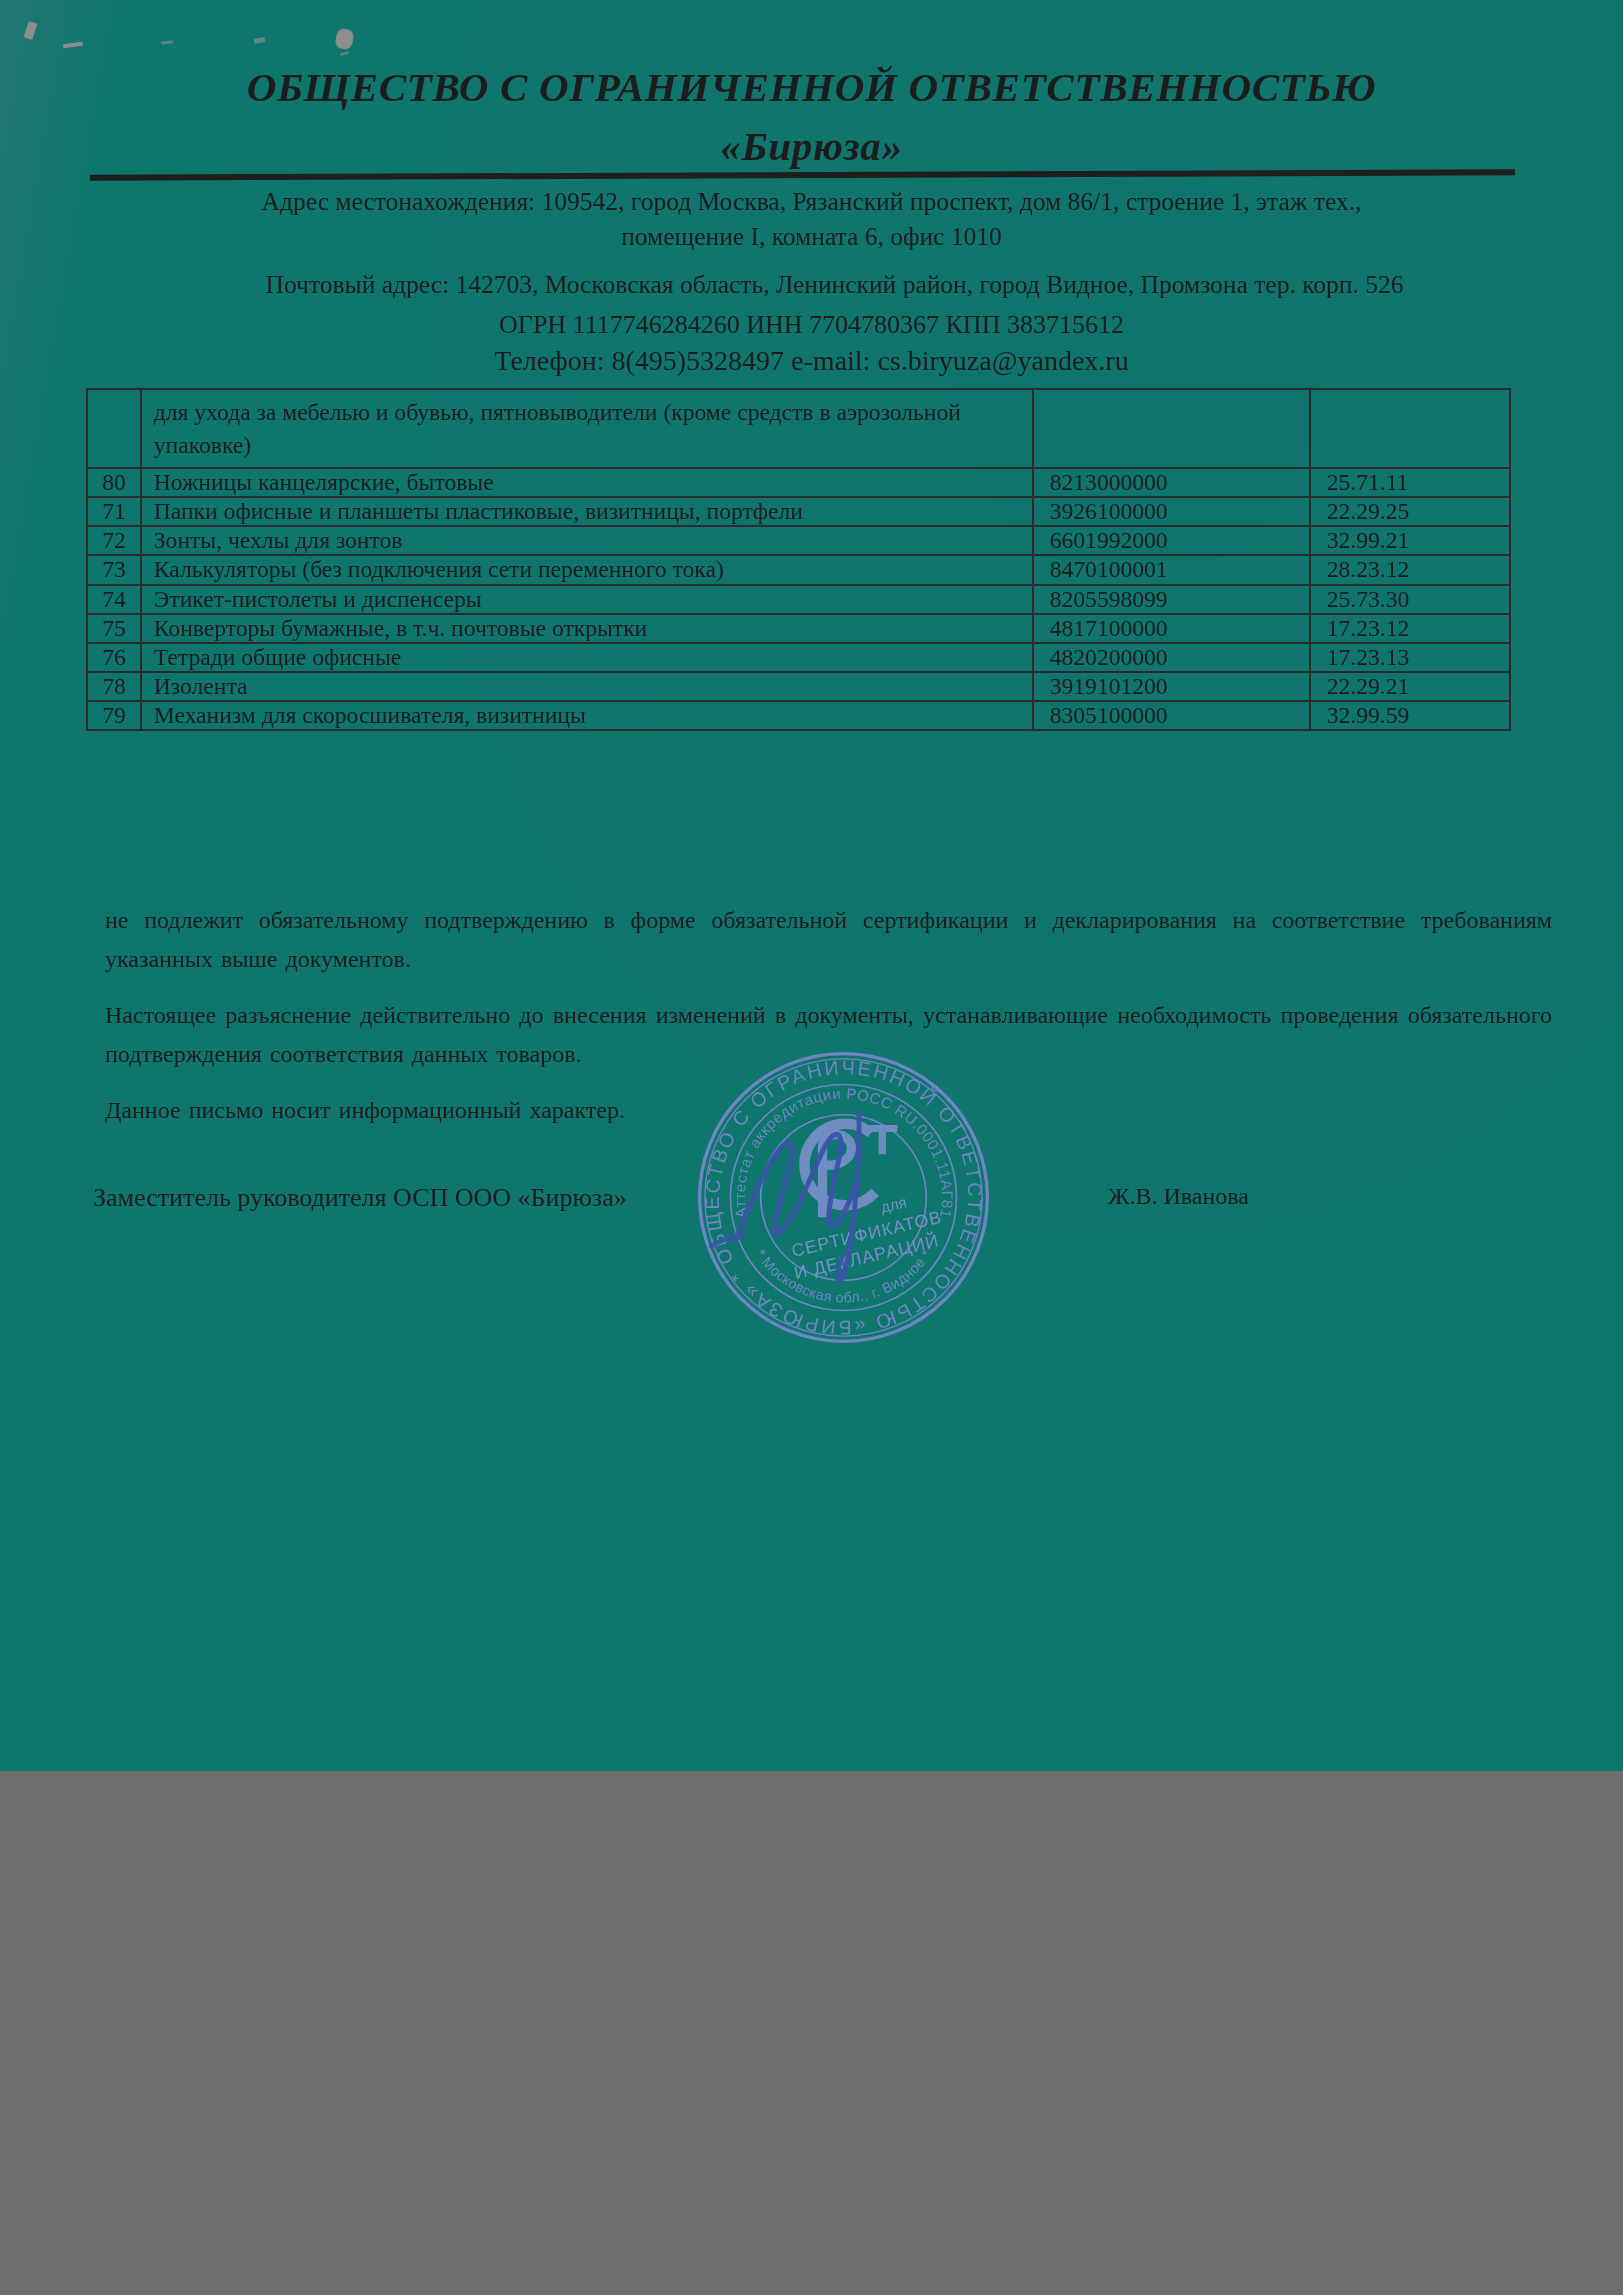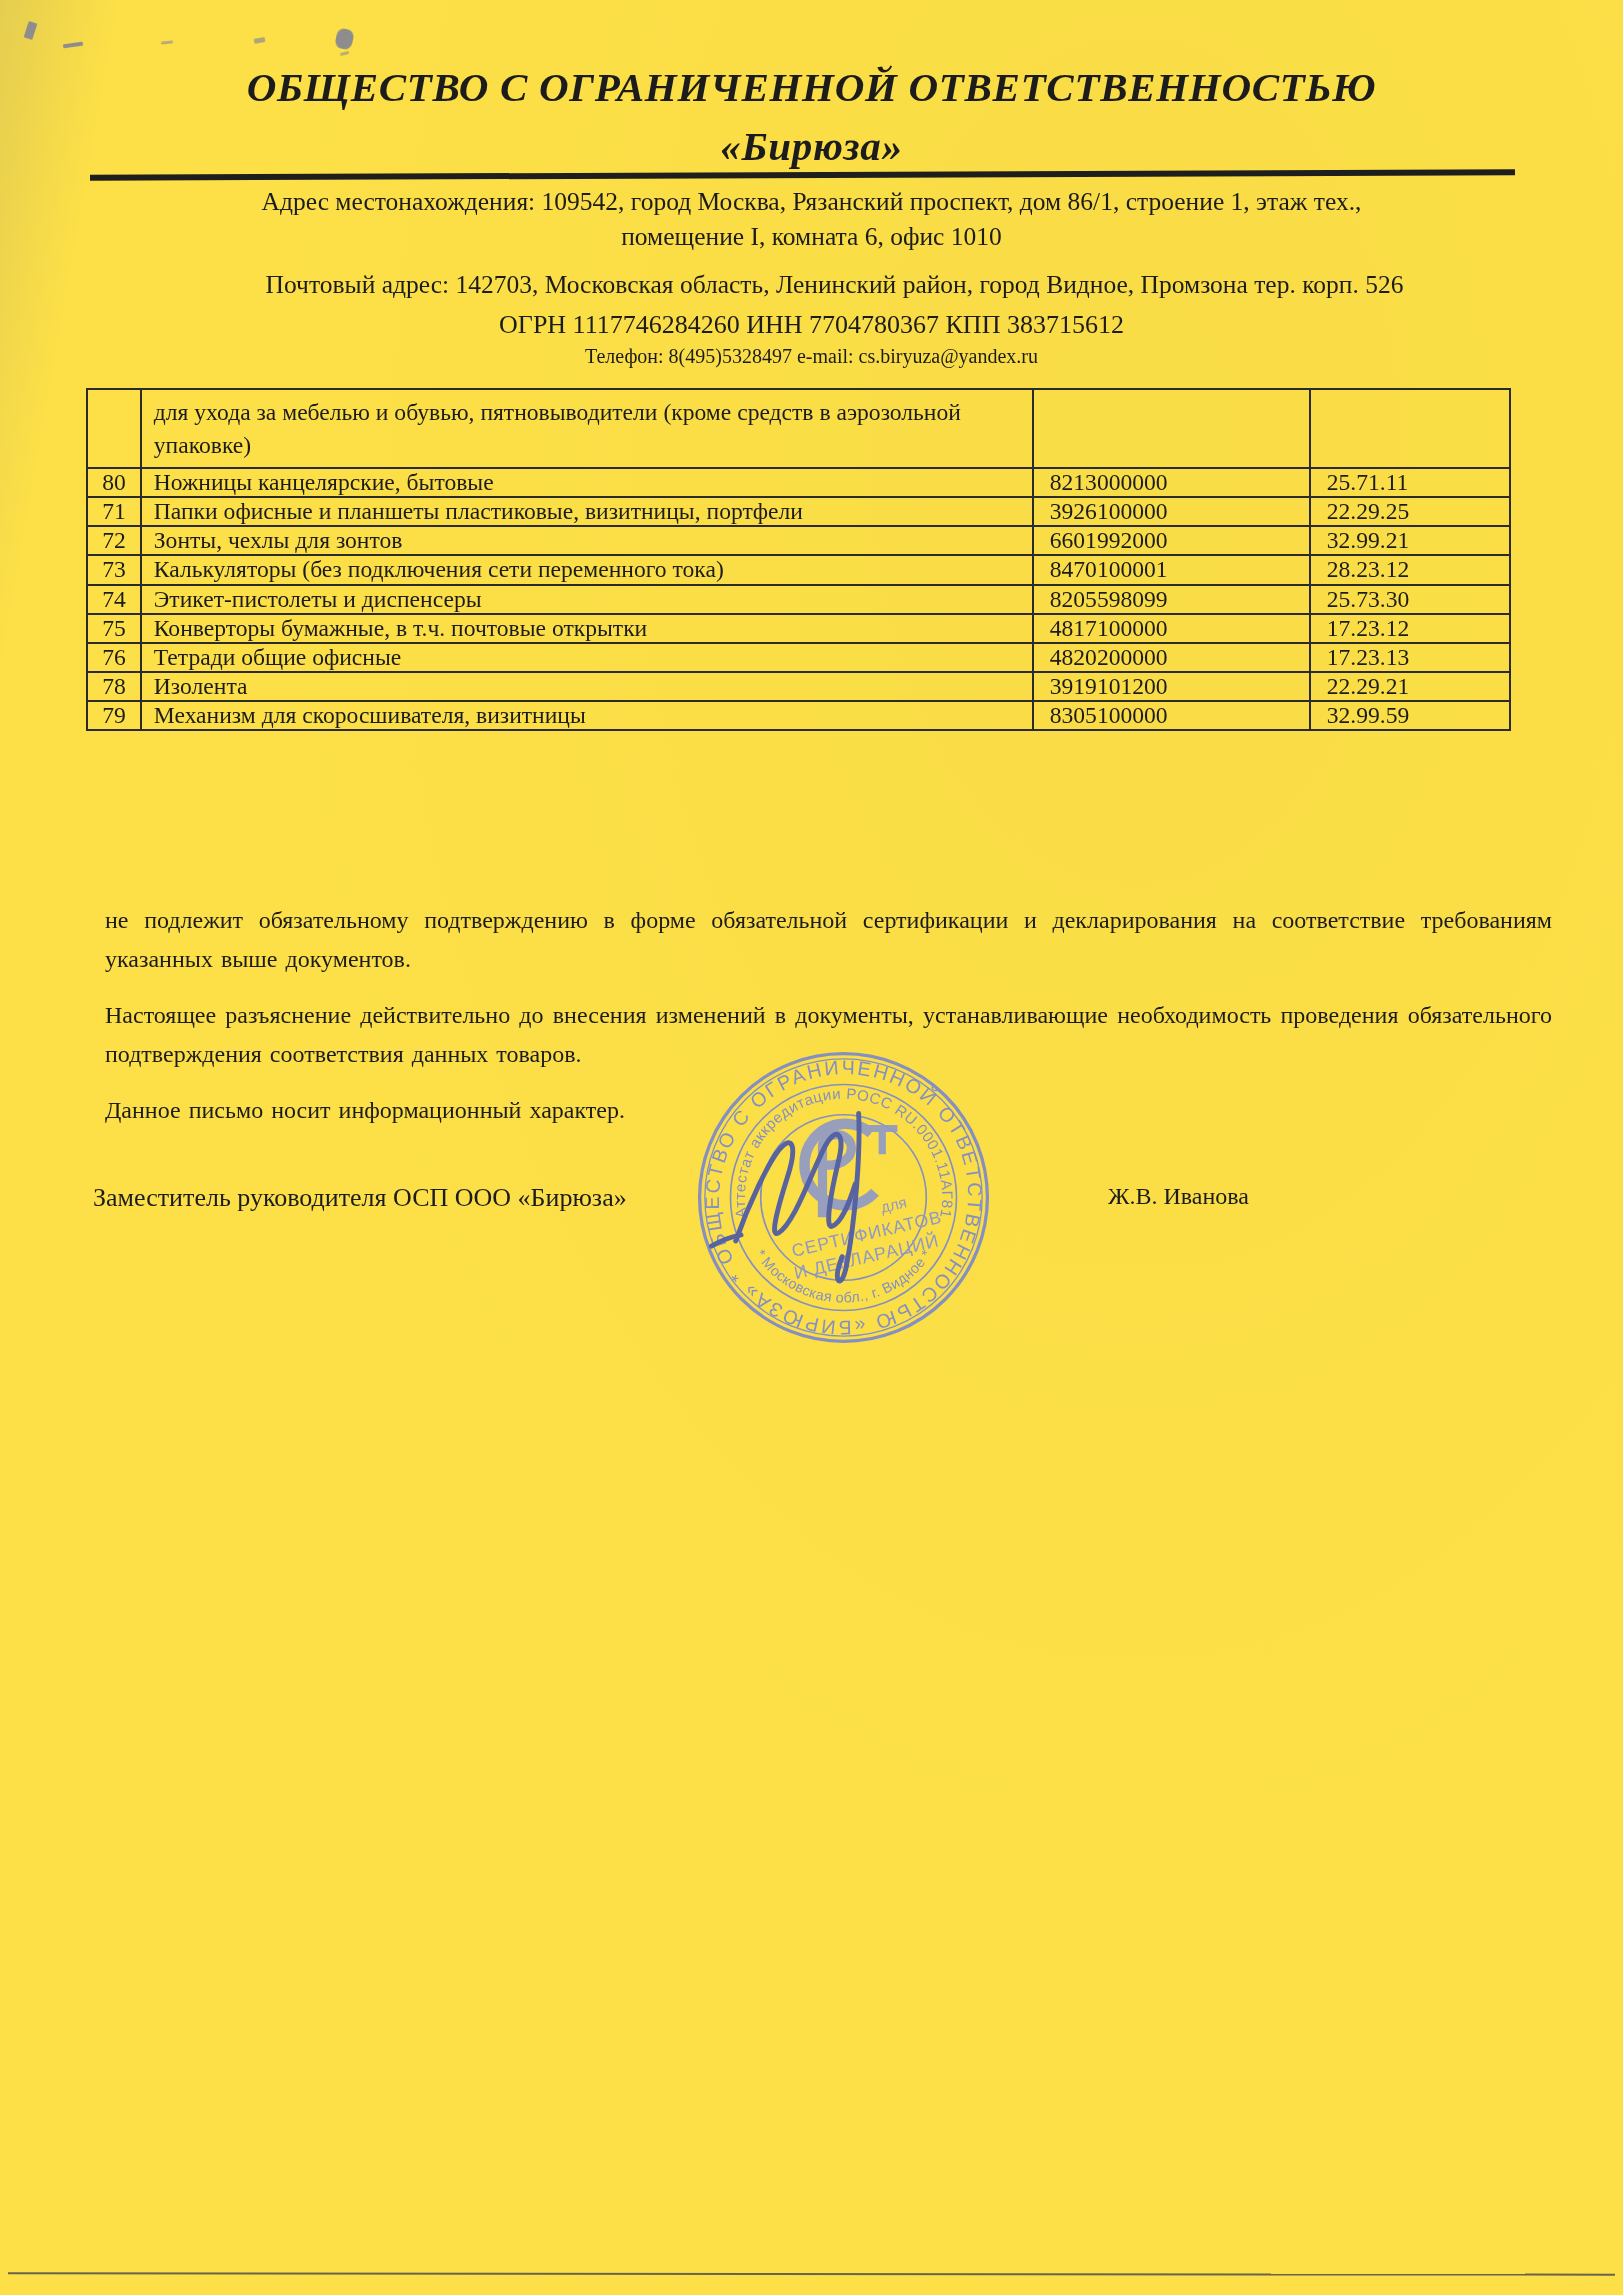--- a/index.html
+++ b/index.html
@@ -1,36 +1,36 @@
 <!DOCTYPE html>
 <html style="font-size:10.5px"><head>
 <meta charset="utf-8">
 <style>
   html,body{margin:0;padding:0;background:#6f6f6f;}
   .page{
-    position:relative;width:1623px;height:2295px;margin:0 auto;
-    background:#fde047;
+    position:relative;width:1623px;height:1771px;margin:0 auto;
+    background:#0f766e;
     font-family:"Liberation Serif",serif;color:#1c1c1c;overflow:hidden;
   }
   .page::before{
     content:"";position:absolute;inset:0;pointer-events:none;
     background:linear-gradient(100deg,rgba(120,120,120,.18) 0%,rgba(255,255,255,0) 6%),
                radial-gradient(ellipse at 70% 20%,rgba(0,0,0,.015),rgba(0,0,0,0) 60%);
   }
   .centered{position:absolute;left:0;width:100%;text-align:center;}
   .title{font-style:italic;font-weight:700;font-size:41px;letter-spacing:0.7px;}
   .title1{top:63px;}
   .title2{top:122px;}
   .rule{position:absolute;top:172px;left:90px;width:1425px;height:5.9px;background:#1e1e1c;transform:rotate(-0.22deg);}
   .addr{font-size:25.5px;}
   .addr1{top:187px;}
   .addr2{top:222px;}
   .addr3{top:270px;padding-left:23px;}
   .ogrn{top:310px;font-size:26px;}
-  .phone{top:345px;font-size:20px;}
+  .phone{top:345px;font-size:28px;}
 
   table.items{
     position:absolute;top:388px;left:86px;width:1422px;
     border-collapse:collapse;table-layout:fixed;
     font-size:23.6px;
   }
   table.items td{
     border:2px solid #2b2b2b;
     padding:0;vertical-align:middle;line-height:1.15;
     overflow:hidden;white-space:nowrap;

